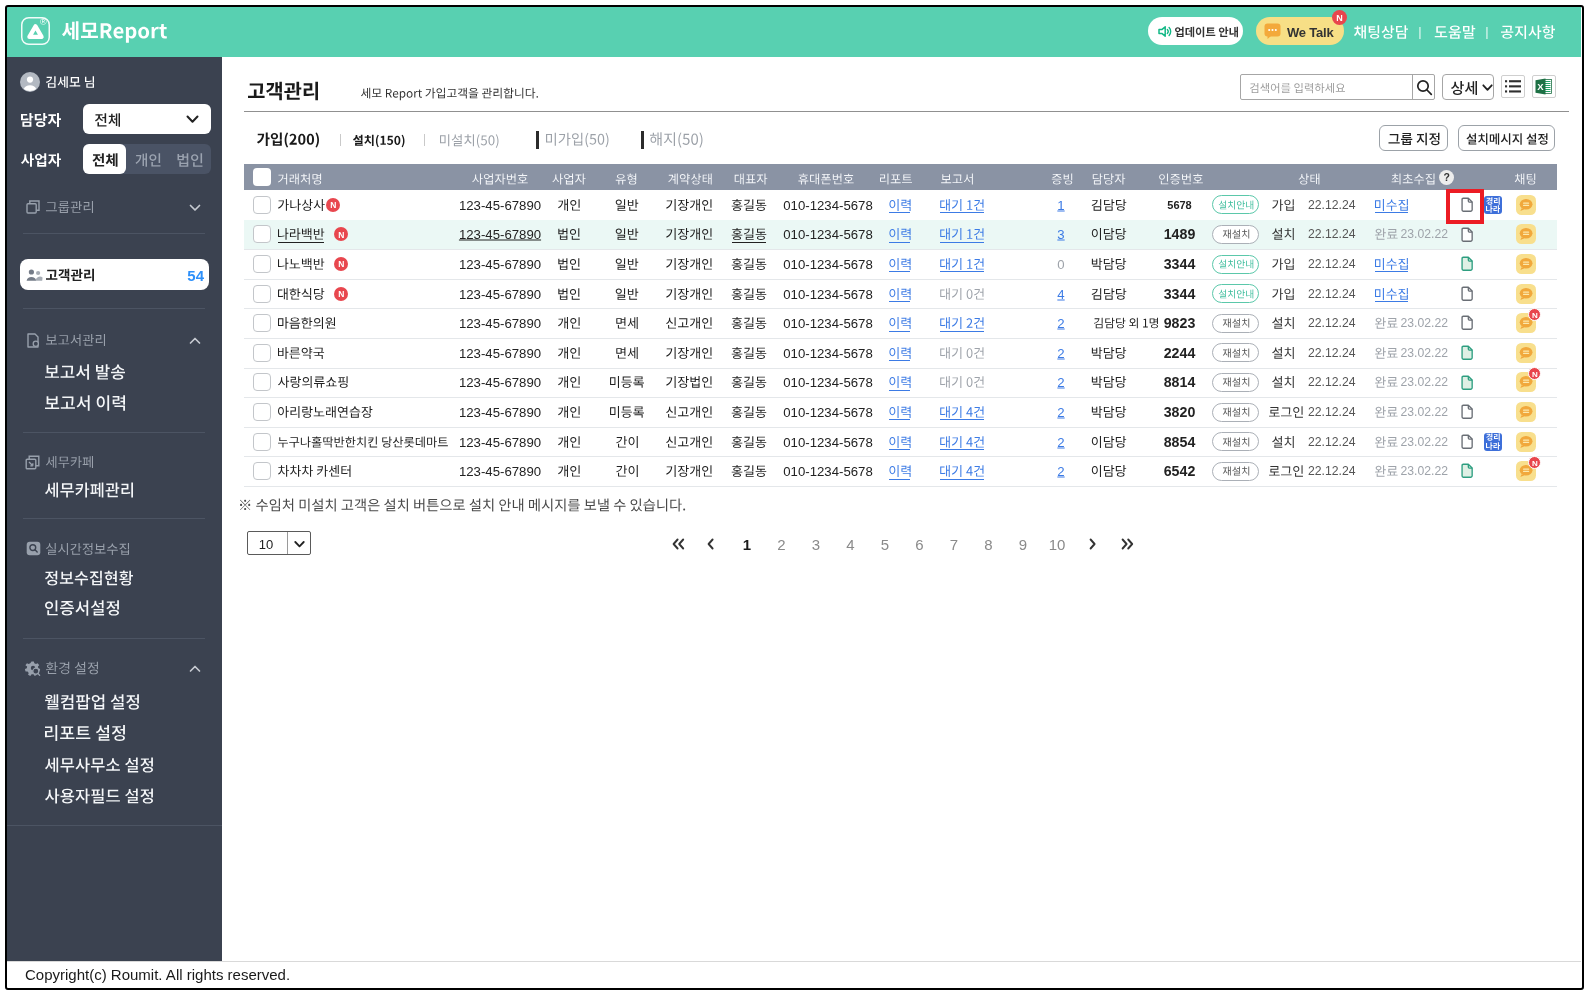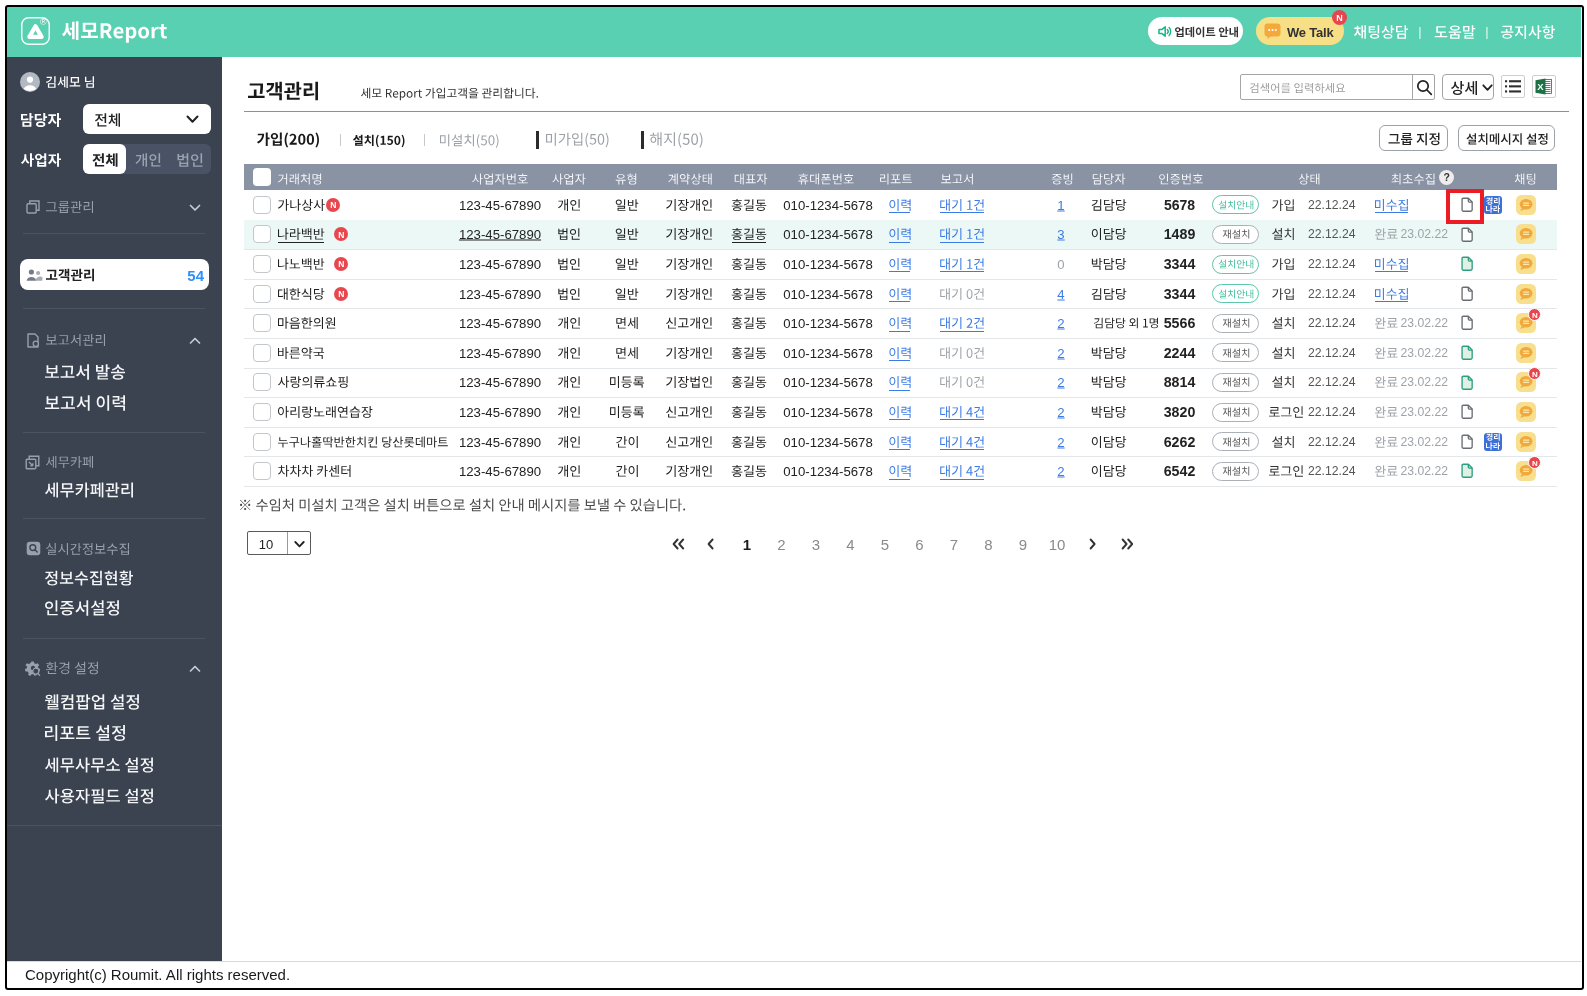--- a/index.html
+++ b/index.html
@@ -409,21 +409,21 @@
   </svg>
 <div class="a" style="left:888.9px;top:212.2px;width:21.2px;height:1px;background:#3C7BE5"></div>
 <svg class="k" style="left:962.0px;top:204.8px;width:43.60px;height:11.77px;transform:translateX(-50%) translateY(-50%);" viewBox="82 -827 3354 905" preserveAspectRatio="none">
     <use href="#t58" xlink:href="#t58" fill="#3C7BE5"></use>
   </svg>
 <div class="a" style="left:940.2px;top:212.2px;width:43.6px;height:1px;background:#3C7BE5"></div>
 <div class="t" style="left:1061px;top:204.8px;transform:translate(-50%,-50%);font-size:13.2px;color:#3C7BE5;text-decoration:underline">1</div>
 <svg class="k" style="left:1109.0px;top:204.8px;width:34.65px;height:11.74px;transform:translateX(-50%) translateY(-50%);" viewBox="60 -827 2665 903" preserveAspectRatio="none">
     <use href="#t59" xlink:href="#t59" fill="#222222"></use>
   </svg>
-<div class="t" style="left:1179.5px;top:204.8px;transform:translate(-50%,-50%);font-size:14px;font-weight:bold;color:#222222">5678</div>
+<div class="t" style="left:1179.5px;top:204.8px;transform:translate(-50%,-50%);font-size:11px;font-weight:bold;color:#222222">5678</div>
 <div class="a" style="left:1212px;top:195.3px;width:47px;height:19px;border:1px solid #5BC8AA;border-radius:10px;background:#fff"></div>
 <svg class="k" style="left:1235.5px;top:204.8px;width:34.56px;height:8.87px;transform:translateX(-50%) translateY(-50%);" viewBox="49 -827 3527 905" preserveAspectRatio="none">
     <use href="#t60" xlink:href="#t60" fill="#3DBD9C"></use>
   </svg>
 <svg class="k" style="left:1283.0px;top:204.8px;width:21.53px;height:11.75px;transform:translateX(-50%) translateY(-50%);" viewBox="55 -827 1656 904" preserveAspectRatio="none">
     <use href="#t61" xlink:href="#t61" fill="#333333"></use>
   </svg>
 <div class="t" style="left:1308px;top:204.8px;transform:translateY(-50%);font-size:12.2px;color:#555">22.12.24</div>
 <svg class="k" style="left:1375.0px;top:204.8px;width:32.89px;height:11.78px;transform:translateY(-50%);" viewBox="101 -827 2530 906" preserveAspectRatio="none">
     <use href="#t62" xlink:href="#t62" fill="#3C7BE5"></use>
@@ -644,21 +644,21 @@
   </svg>
 <div class="a" style="left:888.9px;top:330.6px;width:21.2px;height:1px;background:#3C7BE5"></div>
 <svg class="k" style="left:962.0px;top:323.2px;width:43.60px;height:11.77px;transform:translateX(-50%) translateY(-50%);" viewBox="82 -827 3354 905" preserveAspectRatio="none">
     <use href="#t78" xlink:href="#t78" fill="#3C7BE5"></use>
   </svg>
 <div class="a" style="left:940.2px;top:330.6px;width:43.6px;height:1px;background:#3C7BE5"></div>
 <div class="t" style="left:1061px;top:323.2px;transform:translate(-50%,-50%);font-size:13.2px;color:#3C7BE5;text-decoration:underline">2</div>
 <svg class="k" style="left:1126.0px;top:323.2px;width:64.00px;height:10.70px;transform:translateX(-50%) translateY(-50%);" viewBox="60 -827 5420 906" preserveAspectRatio="none">
     <use href="#t79" xlink:href="#t79" fill="#222222"></use>
   </svg>
-<div class="t" style="left:1179.5px;top:323.2px;transform:translate(-50%,-50%);font-size:14.2px;font-weight:bold;color:#222222">5566</div>
+<div class="t" style="left:1179.5px;top:323.2px;transform:translate(-50%,-50%);font-size:14.2px;font-weight:bold;color:#222222">9823</div>
 <div class="a" style="left:1212px;top:313.7px;width:47px;height:19px;border:1px solid #ABB0B7;border-radius:10px;background:#fff"></div>
 <svg class="k" style="left:1235.5px;top:323.2px;width:26.42px;height:9.23px;transform:translateX(-50%) translateY(-50%);" viewBox="40 -827 2590 905" preserveAspectRatio="none">
     <use href="#t68" xlink:href="#t68" fill="#555555"></use>
   </svg>
 <svg class="k" style="left:1283.0px;top:323.2px;width:21.59px;height:11.77px;transform:translateX(-50%) translateY(-50%);" viewBox="49 -827 1661 905" preserveAspectRatio="none">
     <use href="#t69" xlink:href="#t69" fill="#333333"></use>
   </svg>
 <div class="t" style="left:1308px;top:323.2px;transform:translateY(-50%);font-size:12.2px;color:#555">22.12.24</div>
 <svg class="k" style="left:1375.0px;top:323.2px;width:22.63px;height:11.48px;transform:translateY(-50%);" viewBox="49 -826 1741 883" preserveAspectRatio="none">
     <use href="#t70" xlink:href="#t70" fill="#9EA3AA"></use>
@@ -866,21 +866,21 @@
   </svg>
 <div class="a" style="left:888.9px;top:449.0px;width:21.2px;height:1px;background:#3C7BE5"></div>
 <svg class="k" style="left:962.0px;top:441.6px;width:43.60px;height:11.77px;transform:translateX(-50%) translateY(-50%);" viewBox="82 -827 3354 905" preserveAspectRatio="none">
     <use href="#t85" xlink:href="#t85" fill="#3C7BE5"></use>
   </svg>
 <div class="a" style="left:940.2px;top:449.0px;width:43.6px;height:1px;background:#3C7BE5"></div>
 <div class="t" style="left:1061px;top:441.6px;transform:translate(-50%,-50%);font-size:13.2px;color:#3C7BE5;text-decoration:underline">2</div>
 <svg class="k" style="left:1109.0px;top:441.6px;width:34.35px;height:11.78px;transform:translateX(-50%) translateY(-50%);" viewBox="83 -827 2642 906" preserveAspectRatio="none">
     <use href="#t67" xlink:href="#t67" fill="#222222"></use>
   </svg>
-<div class="t" style="left:1179.5px;top:441.6px;transform:translate(-50%,-50%);font-size:14.2px;font-weight:bold;color:#222222">6262</div>
+<div class="t" style="left:1179.5px;top:441.6px;transform:translate(-50%,-50%);font-size:14.2px;font-weight:bold;color:#222222">8854</div>
 <div class="a" style="left:1212px;top:432.1px;width:47px;height:19px;border:1px solid #ABB0B7;border-radius:10px;background:#fff"></div>
 <svg class="k" style="left:1235.5px;top:441.6px;width:26.42px;height:9.23px;transform:translateX(-50%) translateY(-50%);" viewBox="40 -827 2590 905" preserveAspectRatio="none">
     <use href="#t68" xlink:href="#t68" fill="#555555"></use>
   </svg>
 <svg class="k" style="left:1283.0px;top:441.6px;width:21.59px;height:11.77px;transform:translateX(-50%) translateY(-50%);" viewBox="49 -827 1661 905" preserveAspectRatio="none">
     <use href="#t69" xlink:href="#t69" fill="#333333"></use>
   </svg>
 <div class="t" style="left:1308px;top:441.6px;transform:translateY(-50%);font-size:12.2px;color:#555">22.12.24</div>
 <svg class="k" style="left:1375.0px;top:441.6px;width:22.63px;height:11.48px;transform:translateY(-50%);" viewBox="49 -826 1741 883" preserveAspectRatio="none">
     <use href="#t70" xlink:href="#t70" fill="#9EA3AA"></use>

